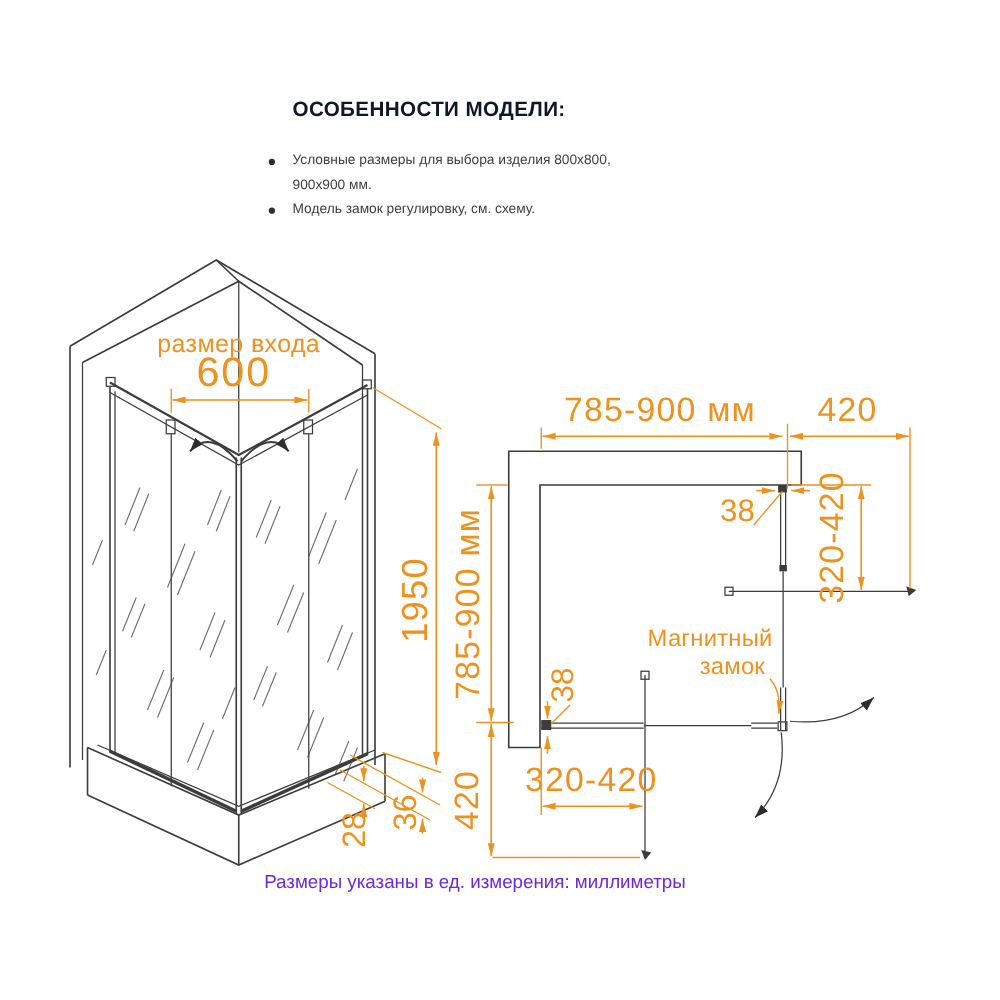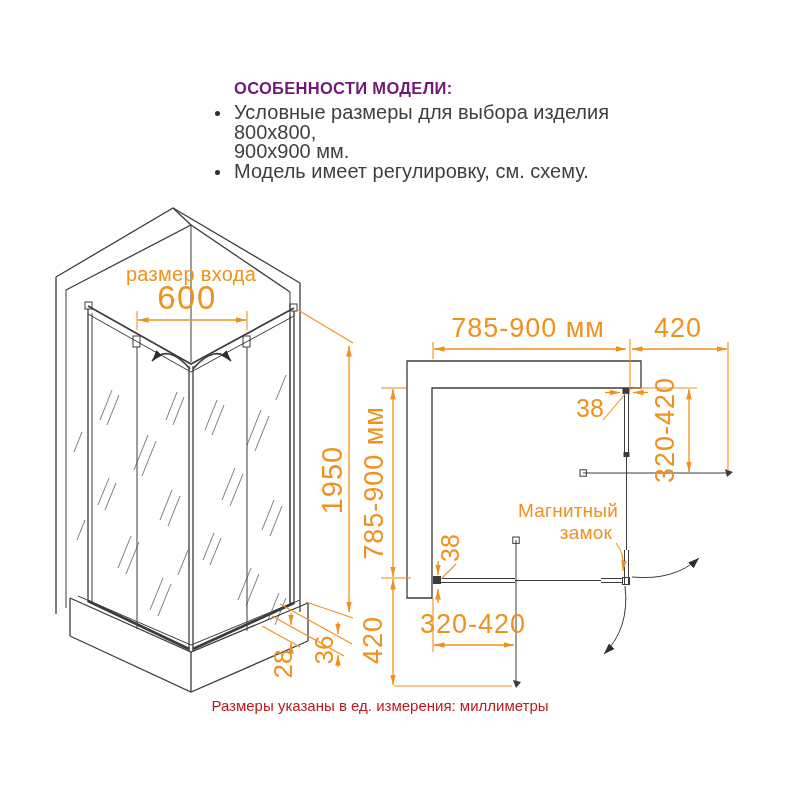--- a/index.html
+++ b/index.html
@@ -2,35 +2,35 @@
 <html><head>
 <meta charset="utf-8">
 <style>
   html,body{margin:0;padding:0;}
   body{
     width:800px;height:800px;background:#ffffff;position:relative;
     font-family:"Liberation Sans",sans-serif;overflow:hidden;
   }
   .features{position:absolute;left:204px;top:79px;width:480px;color:#3f3f3f;}
   .features h1{
-    margin:0 0 5px 30px;font-size:16.5px;font-weight:700;color:#701a75;
+    margin:0 0 21px 30px;font-size:16.5px;font-weight:700;color:#0f172a;
     letter-spacing:.3px;
   }
   .features ul{margin:0;padding:0 0 0 30px;list-style:none;}
   .features li{
-    position:relative;font-size:20px;line-height:19.5px;white-space:pre-line;
+    position:relative;font-size:11px;line-height:19.5px;white-space:pre-line;
     padding-left:0;
   }
   .features li::before{
     content:"";position:absolute;left:-19px;top:8px;width:5px;height:5px;
     border-radius:50%;background:#2e2e2e;
   }
   .caption{
     position:absolute;left:60px;top:697px;width:640px;text-align:center;
-    font-size:15px;color:#b91c1c;
+    font-size:15px;color:#6d28d9;
   }
   svg text{font-family:"Liberation Sans",sans-serif;fill:#ef911d;dominant-baseline:middle;}
   .o27{font-size:27px;letter-spacing:1px;}
   .o33{font-size:33px;letter-spacing:1.5px;}
   .o29{font-size:29px;letter-spacing:1px;}
   .o26{font-size:26px;}
   .o25{font-size:25px;}
   .o20{font-size:20px;letter-spacing:.3px;}
   .o19{font-size:19px;letter-spacing:.2px;}
   .blk{stroke:#3c3c3c;fill:none;stroke-width:1.3;}
@@ -42,21 +42,21 @@
   .fillblk{fill:#3c3c3c;stroke:none;}
 </style>
 </head>
 <body>
 
 <div class="features">
   <h1>ОСОБЕННОСТИ МОДЕЛИ:</h1>
   <ul>
     <li>Условные размеры для выбора изделия 800x800,
 900x900 мм.</li>
-    <li>Модель имеет регулировку, см. схему.</li>
+    <li>Модель замок регулировку, см. схему.</li>
   </ul>
 </div>
 
 <svg width="800" height="800" viewBox="0 0 800 800" style="position:absolute;left:0;top:0">
   <defs>
     <marker id="ma" markerUnits="userSpaceOnUse" markerWidth="11" markerHeight="7" refX="10.5" refY="3.5" orient="auto-start-reverse">
       <path d="M0,.7 L10.5,3.5 L0,6.3 Z" fill="#ef911d"></path>
     </marker>
     <marker id="mb" markerUnits="userSpaceOnUse" markerWidth="12" markerHeight="9" refX="11" refY="4.5" orient="auto-start-reverse">
       <path d="M0,.6 L11,4.5 L0,8.4 Z" fill="#2e2e2e"></path>

